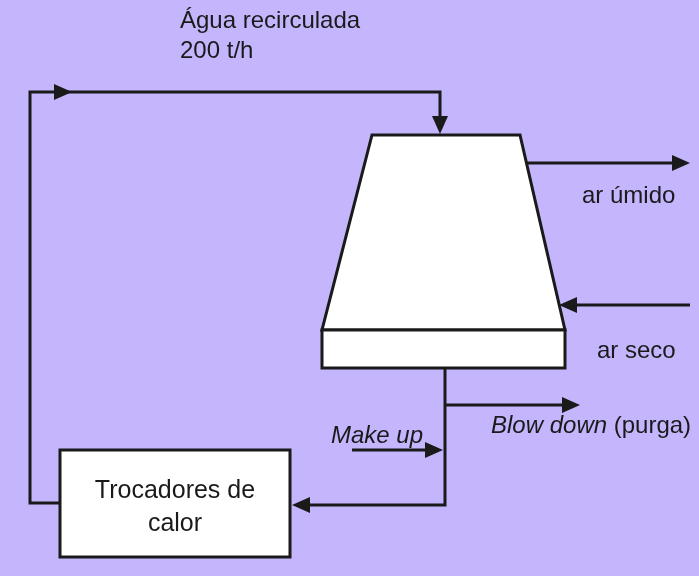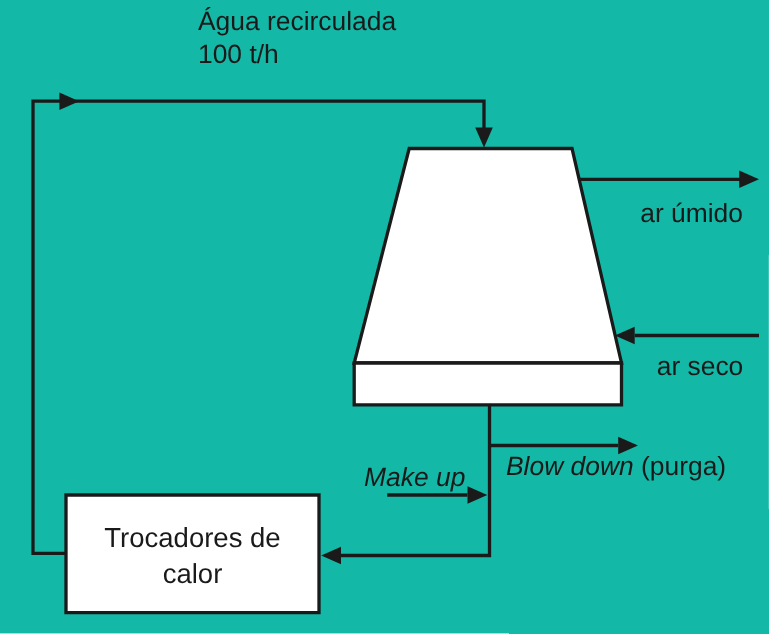--- a/index.html
+++ b/index.html
@@ -5,21 +5,21 @@
   html, body {
     margin: 0;
     padding: 0;
     background: #ffffff;
     font-family: "Liberation Sans", sans-serif;
   }
   .canvas {
     position: relative;
     width: 699px;
     height: 576px;
-    background: #14b8a6;
+    background: #c4b5fd;
     overflow: hidden;
   }
   .diagram-svg {
     position: absolute;
     left: 0;
     top: 0;
   }
   .lbl {
     position: absolute;
     color: #1a1a1a;
@@ -76,27 +76,27 @@
     <polygon points="562,397 562,413 580,405" fill="#1a1a1a"></polygon>
 
     <path d="M 352 450 L 425 450" fill="none" stroke="#1a1a1a" stroke-width="3"></path>
     <polygon points="425,442 425,458 443,450" fill="#1a1a1a"></polygon>
 
     <rect x="60" y="450" width="230" height="107" fill="#ffffff" stroke="#1a1a1a" stroke-width="3"></rect>
   </svg>
 
   <div class="lbl" style="left:180px; top:6px;">Água recirculada</div>
 
-  <div class="lbl" style="left:180px; top:36px;">100 t/h</div>
+  <div class="lbl" style="left:180px; top:36px;">200 t/h</div>
 
   <div class="lbl" style="left:566px; top:181px;margin-left:16px;">ar úmido</div>
 
-  <div class="lbl" style="left:597px; top:320px;">ar seco</div>
+  <div class="lbl" style="left:597px; top:336px;">ar seco</div>
 
-  <div class="lbl" style="left:460px; top:411px;">
+  <div class="lbl" style="left:491px; top:411px;">
     <span class="italic">Blow down</span><span> (purga)</span>
   </div>
 
   <div class="lbl italic" style="left:331px; top:421px;">Make up</div>
 
   <div class="box-label">
     <div class="inner">Trocadores de calor</div>
   </div>
 
 </div>

